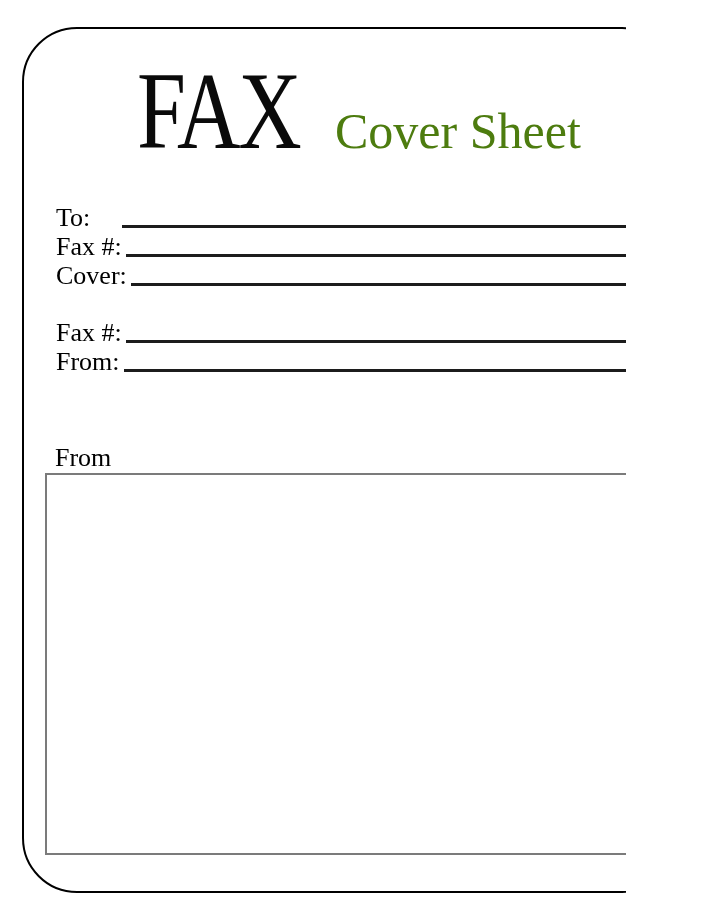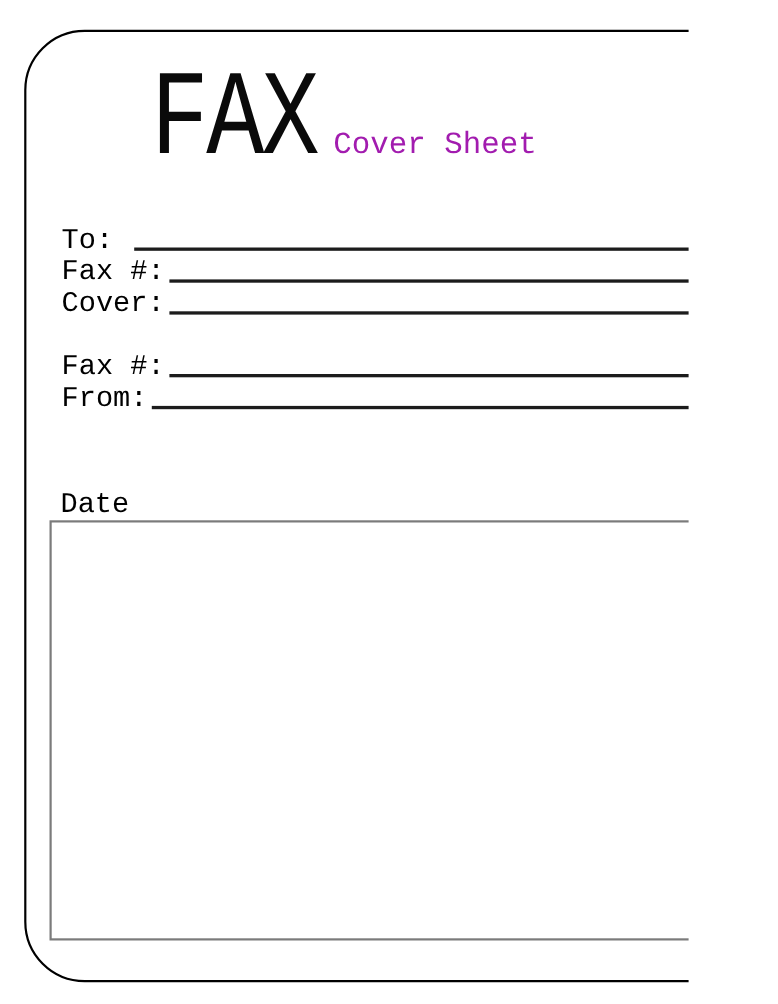--- a/index.html
+++ b/index.html
@@ -5,21 +5,21 @@
   html, body {
     margin: 0;
     padding: 0;
     background: #ffffff;
   }
   .page {
     position: relative;
     width: 626px;
     height: 913px;
     background: #ffffff;
-    font-family: Liberation Mono, monospace;
+    font-family: Liberation Serif, serif;
     color: #000000;
     overflow: hidden;
   }
   .card {
     position: absolute;
     left: 22px;
     top: 27px;
     width: 651px;
     height: 862px;
     border: 2px solid #000000;
@@ -38,23 +38,24 @@
     display: inline-block;
     width: 166px;
     font-size: 110px;
     line-height: 1;
     letter-spacing: -3px;
     transform: scaleX(0.80);
     transform-origin: 0 100%;
     color: #0a0a0a;
   }
   .fax-sub {
-    font-size: 28px;
+    font-size: 50px;
     line-height: 1;
-    color: #a21caf;
+    margin-left: 32px;
+    color: #4d7c0f;
   }
   .field-group {
     position: absolute;
     left: 56px;
     width: 571px;
   }
   .group-recipient { top: 203px; }
   .group-sender    { top: 318px; }
   .field-row {
     display: flex;
@@ -129,17 +130,17 @@
     <div class="field-row">
       <span class="field-label">Fax #:</span>
       <div class="field-line"></div>
     </div>
     <div class="field-row">
       <span class="field-label">From:</span>
       <div class="field-line"></div>
     </div>
   </div>
 
-  <div class="notes-label">Date</div>
+  <div class="notes-label">From</div>
 
   <div class="notes-box"></div>
 
 </div>
 
 </body></html>

